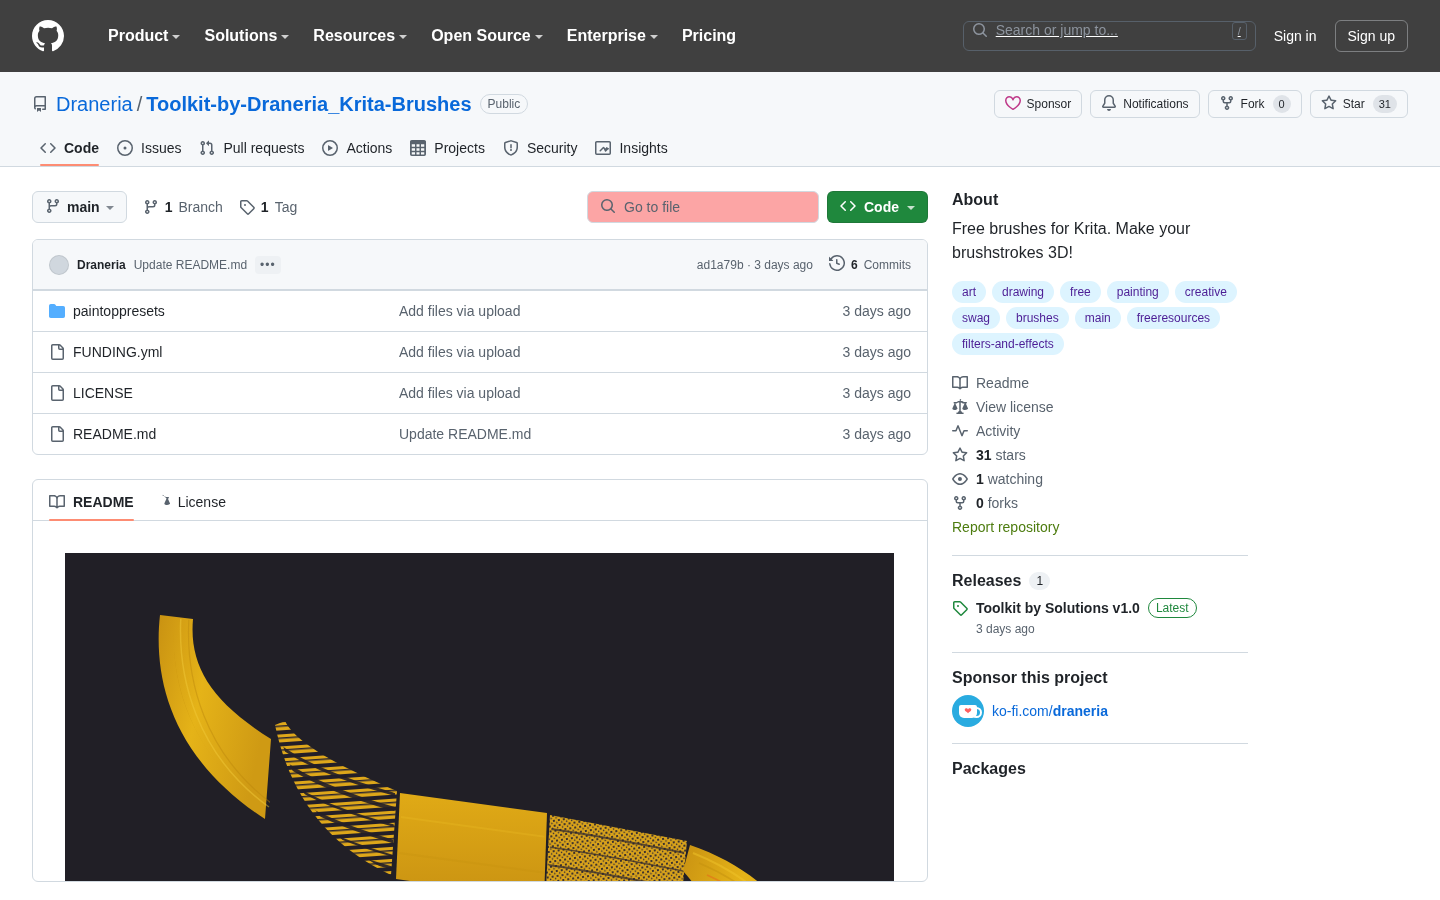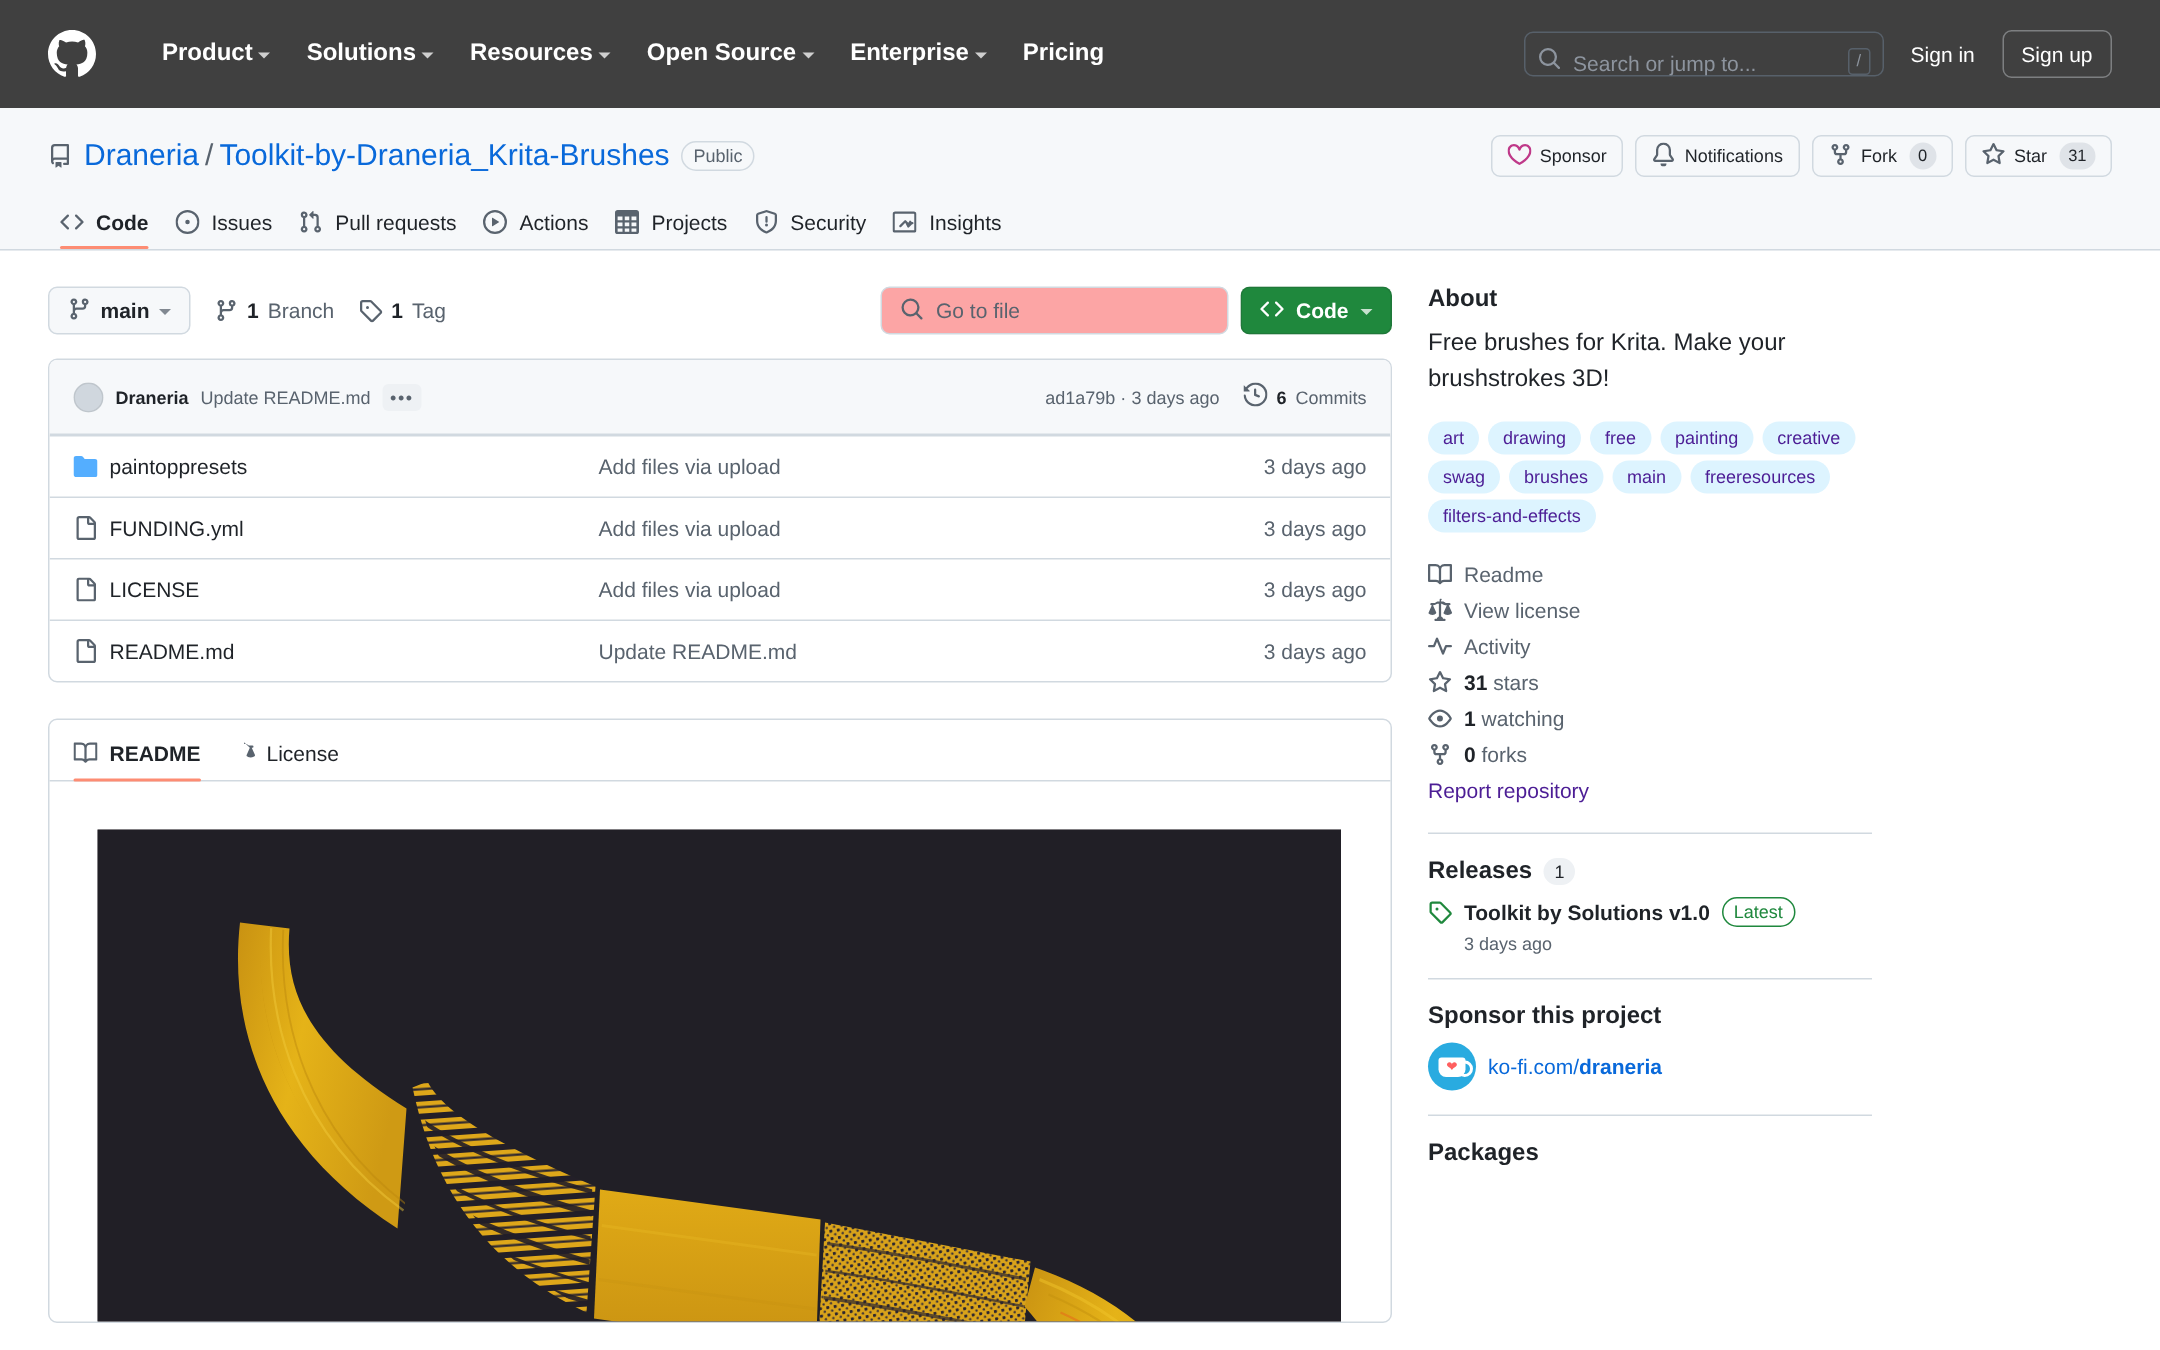--- a/index.html
+++ b/index.html
@@ -30,45 +30,46 @@
     padding: 6px 12px; border-radius: 6px; cursor: pointer;
     white-space: nowrap;
   }
   .caret {
     width: 0; height: 0; border-left: 4px solid transparent;
     border-right: 4px solid transparent; border-top: 4px solid currentColor;
     opacity: .75; margin-top: 2px;
   }
   .gh-right { margin-left: auto; display: flex; align-items: center; gap: 16px; }
   .gsearch {
-    width: 240px; height: 30px;
+    width: 293px; height: 30px;
     border: 1px solid #57606a; border-radius: 6px;
-    display: flex; align-items: flex-end; padding: 0 8px; gap: 8px;
+    display: flex; align-items: flex-start; padding: 0 8px; gap: 8px;
     cursor: text;
+    text-decoration: underline;
   }
   .gsearch .ph { color: #8d949e; font-size: 14px; flex: 1; }
   .slash-key {
     border: 1px solid #57606a; border-radius: 3px;
     font-size: 11px; line-height: 14px; color: #8d949e;
     padding: 0 5px; height: 18px; display: flex; align-items: center;
   }
   .signin { font-size: 14px; color: #ffffff; cursor: pointer; padding: 4px 2px; }
   .signup {
     font-size: 14px; color: #ffffff; cursor: pointer;
     border: 1px solid rgba(240,246,252,0.35); border-radius: 6px;
     padding: 5px 12px; line-height: 20px;
   }
 
   
   .repo-header { background: #f6f8fa; border-bottom: 1px solid #d1d9e0; padding: 16px 32px 0 32px; }
   .repo-title-row { display: flex; align-items: center; min-height: 32px; }
   .repo-icon { margin-right: 8px; color: #59636e; display: flex; align-items: center; }
   .repo-path { font-size: 20px; color: #0969da; display: flex; align-items: center; gap: 4px; }
   .repo-path a { color: #0969da; text-decoration: none; cursor: pointer; }
-  .repo-name { font-weight: 400; }
+  .repo-name { font-weight: 700; }
   .repo-sep { color: #59636e; font-weight: 300; }
   .visibility {
     margin-left: 8px; font-size: 12px; line-height: 18px;
     color: #59636e; border: 1px solid #d1d9e0;
     border-radius: 2em; padding: 0 7px; font-weight: 500;
   }
   .repo-actions { margin-left: auto; display: flex; align-items: center; gap: 8px; }
   .btn {
     display: inline-flex; align-items: center; gap: 6px;
     height: 28px; padding: 0 10px;
@@ -205,21 +206,21 @@
     background: #ddf4ff; color: #4c1d95; border-radius: 2em;
     font-size: 12px; line-height: 22px; padding: 0 10px;
     cursor: pointer; white-space: nowrap;
   }
   .sl {
     display: flex; align-items: center; gap: 8px;
     font-size: 14px; color: #59636e; padding: 4px 0; cursor: pointer;
   }
   .sl .ic { width: 16px; display: flex; justify-content: center; color: #59636e; flex: none; }
   .sl b { color: #1f2328; font-weight: 600; }
-  .report { font-size: 14px; color: #4c1d95; cursor: pointer; padding: 4px 0; }
+  .report { font-size: 14px; color: #4d7c0f; cursor: pointer; padding: 4px 0; }
   .divider { border: 0; border-top: 1px solid #d1d9e0; margin: 16px 0; }
   .rel-row { display: flex; align-items: flex-start; gap: 8px; }
   .rel-ic { color: #1f883d; margin-top: 2px; display: flex; flex: none; }
   .rel-name { font-size: 14px; font-weight: 600; color: #1f2328; cursor: pointer; }
   .latest {
     border: 1px solid #1f883d; color: #1f883d; border-radius: 2em;
     font-size: 12px; line-height: 18px; padding: 0 7px; margin-left: 8px;
     font-weight: 500; white-space: nowrap;
   }
   .rel-date { font-size: 12px; color: #59636e; margin-top: 4px; }

